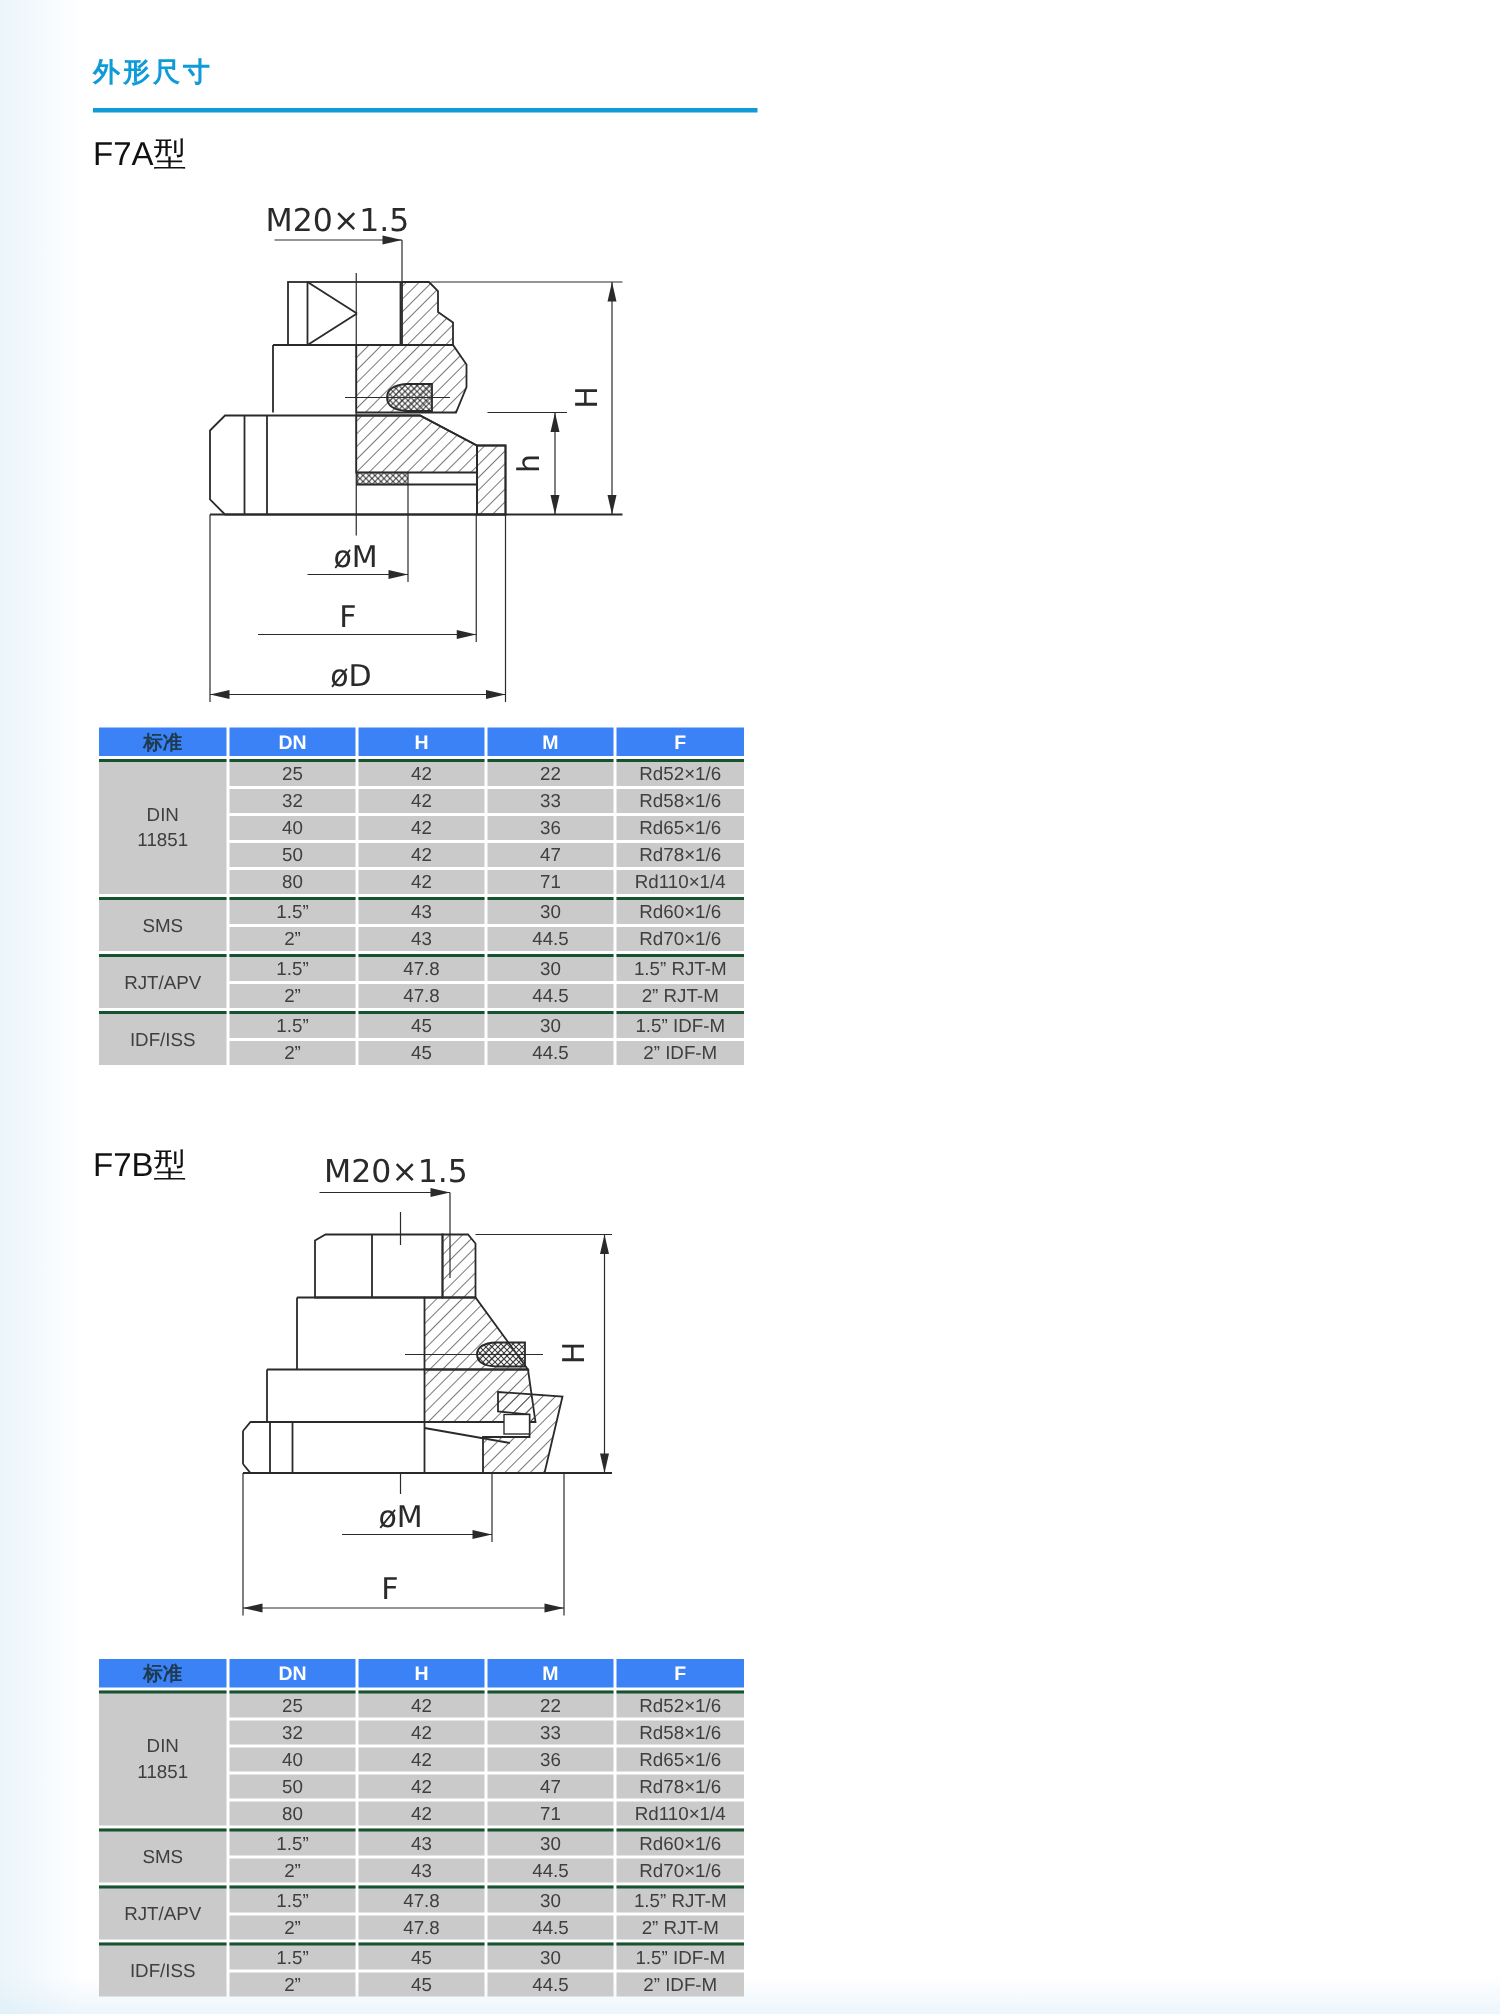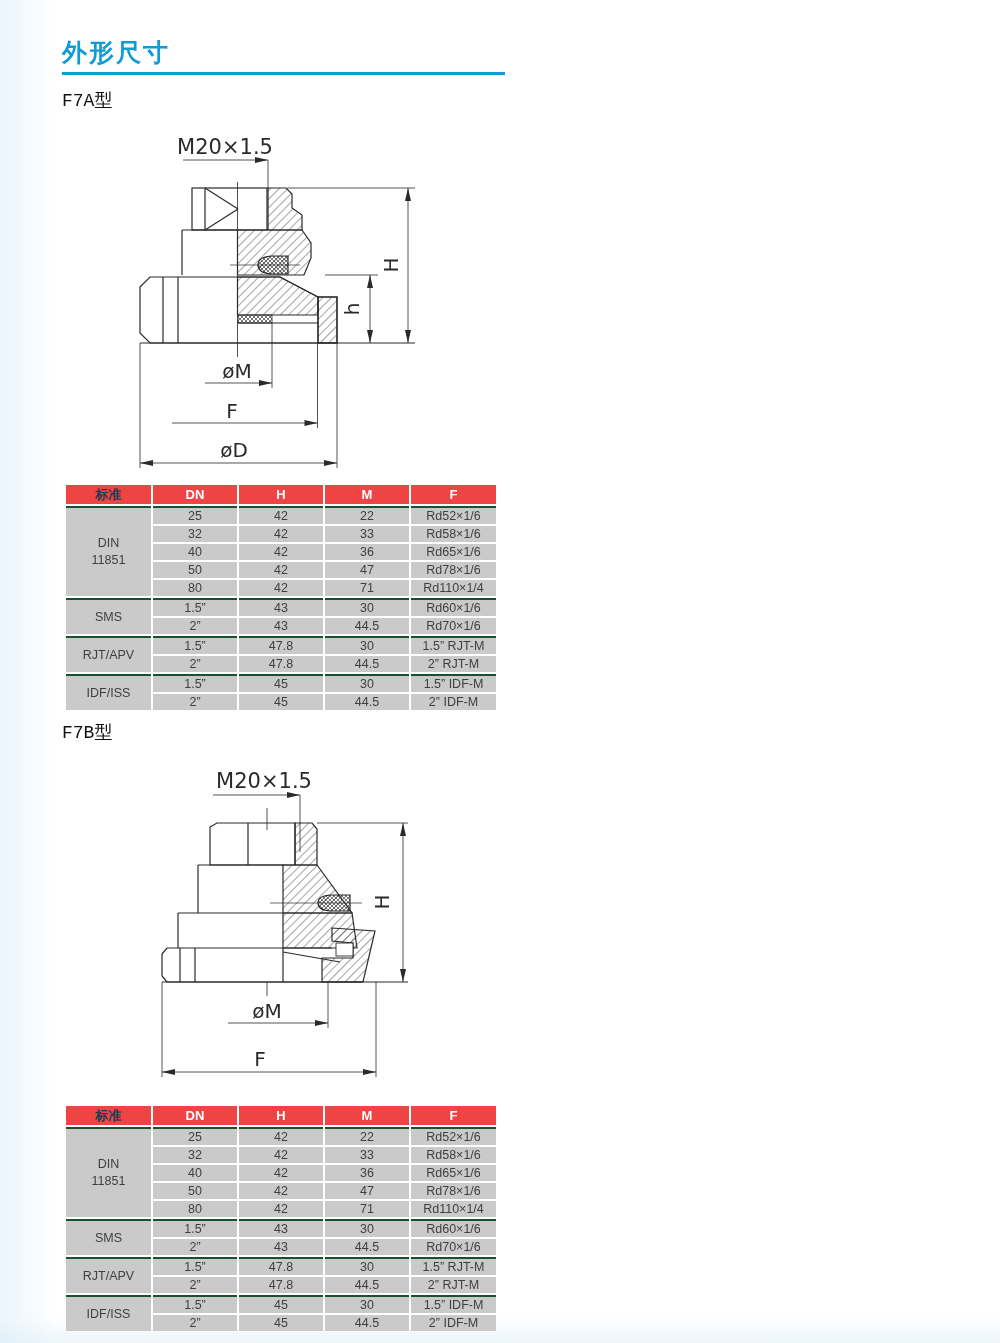--- a/index.html
+++ b/index.html
@@ -2,36 +2,36 @@
 <html><head>
 <meta charset="utf-8">
 <style>
   html,body{margin:0;padding:0;background:#fff;}
   .page{position:relative;width:1000px;height:1343px;background:#fff;overflow:hidden;
         font-family:"Liberation Sans",sans-serif;}
   .tint-left{position:absolute;left:0;top:0;width:55px;height:100%;
         background:linear-gradient(to right,rgba(210,232,246,.45),rgba(255,255,255,0));pointer-events:none;}
   .tint-bottom{position:absolute;left:0;bottom:0;width:100%;height:26px;
         background:linear-gradient(to top,rgba(210,232,246,.4),rgba(255,255,255,0));pointer-events:none;}
-  .page-title{position:absolute;left:62px;top:36px;font-size:25px;font-weight:bold;
+  .page-title{position:absolute;left:62px;top:36px;font-size:18px;font-weight:bold;
         color:#0E9BD8;letter-spacing:2px;font-family:"DejaVu Sans",sans-serif;}
   .title-rule{position:absolute;left:62px;top:72px;width:443px;height:3px;background:#0E9BD8;}
-  .section-label{position:absolute;left:62px;font-size:18px;color:#111;
-        font-family:Liberation Mono, monospace;}
+  .section-label{position:absolute;left:62px;font-size:22px;color:#111;
+        font-family:Liberation Sans, sans-serif;}
   .section-a{top:88px;}
-  .section-b{top:720px;}
+  .section-b{top:762px;}
   .drawing{position:absolute;text-align:right;}
   .drawing-a{left:130px;top:125px;width:350px;height:355px;}
   .drawing-b{left:150px;top:752px;width:265px;height:335px;}
   svg text{font-family:"DejaVu Sans",sans-serif;fill:#2a2a2a;}
   .dim-table{position:absolute;left:64px;}
   .table-a{top:483px;}
   .table-b{top:1104px;}
   .dim-table table{border-collapse:separate;border-spacing:2px;table-layout:fixed;}
-  .dim-table th{background:#ef4444;color:#fff;font-size:13px;font-weight:bold;
+  .dim-table th{background:#3b82f6;color:#fff;font-size:13px;font-weight:bold;
         height:19px;text-align:center;padding:0;}
   .dim-table th.std{color:#1E3A50;}
   .dim-table td{background:#CACACA;color:#3f3f3f;font-size:12.5px;height:16px;
         text-align:center;padding:0;}
   .dim-table td.std-cell{white-space:pre-line;vertical-align:middle;line-height:1.35;}
   .dim-table tr.group-start td{border-top:2px solid #14532d;}
   .dim-table tr td{border-top:0 solid #fff;}
 </style>
 </head>
 <body>

